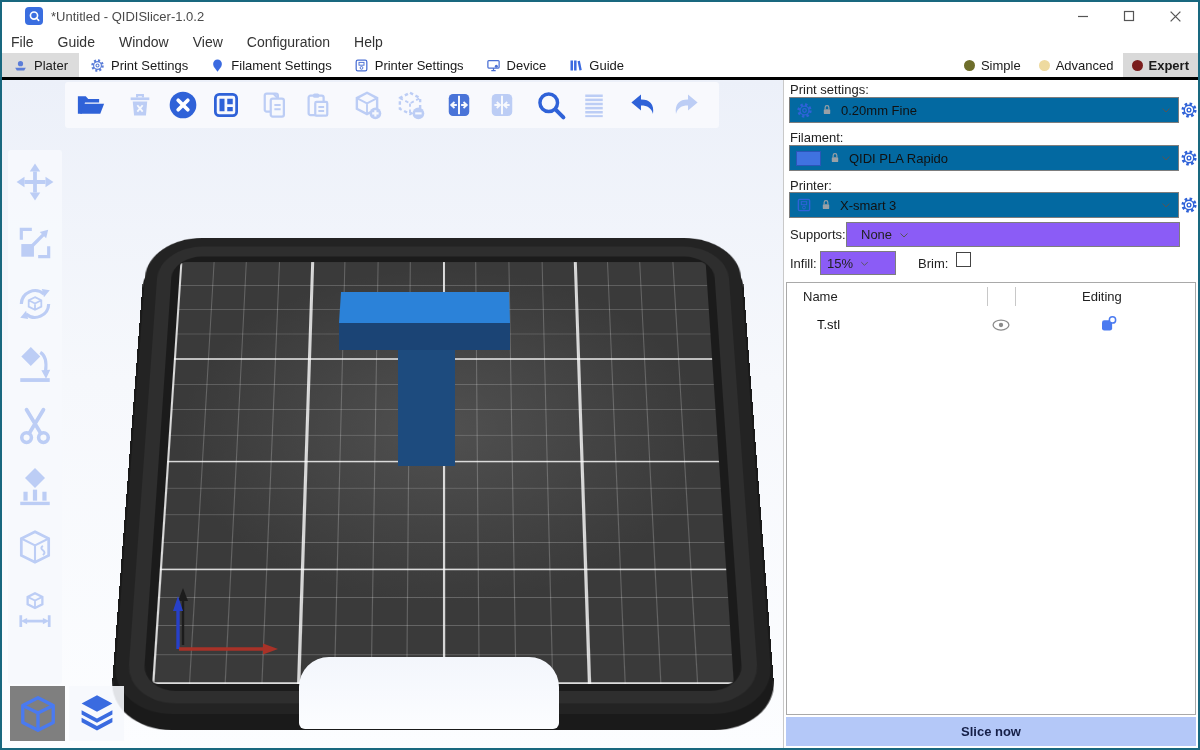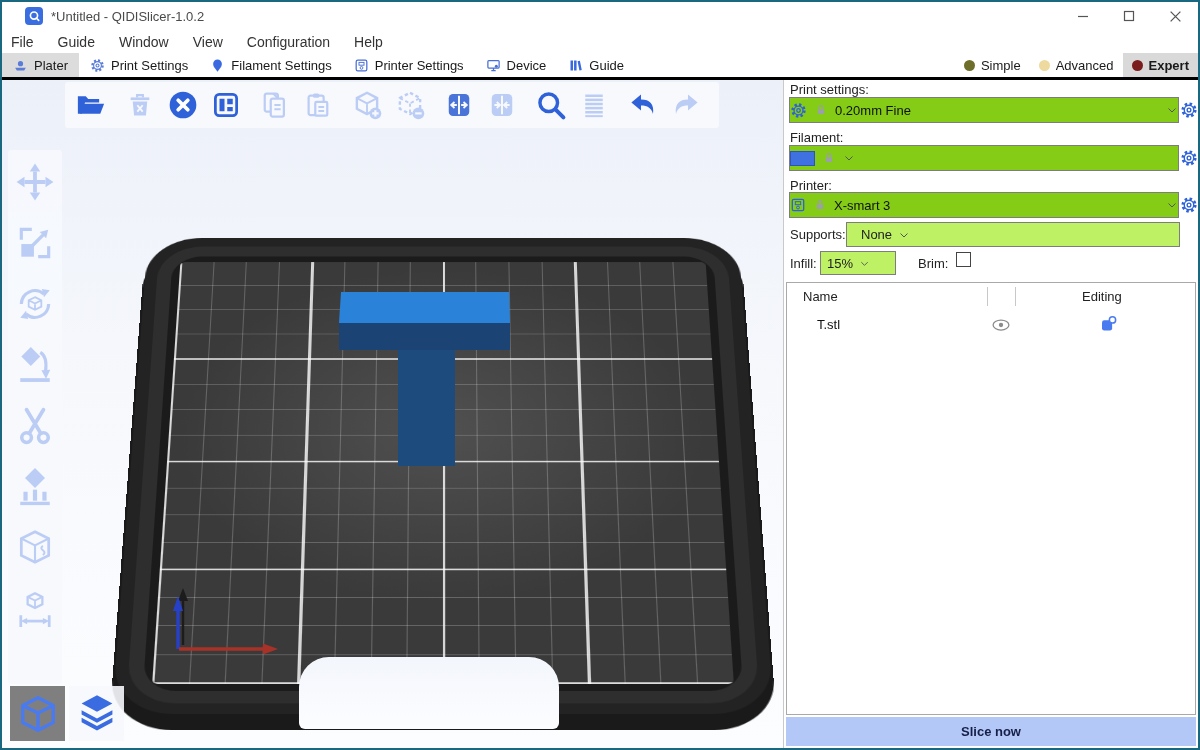--- a/index.html
+++ b/index.html
@@ -77,27 +77,27 @@
       radial-gradient(closest-side at 50% 42%, #505050, #3a3a3a 96%);
     background-color:#3a3a3a; }
   .bed-notch { position:absolute; left:297px; top:577px; width:260px; height:72px;
     background:linear-gradient(180deg,#f3f6fc,#fcfdff); border-radius:30px 30px 6px 6px; }
   .model-svg { position:absolute; left:328px; top:207px; }
   .axes-svg  { position:absolute; left:163px; top:505px; }
 
   
   .panel { position:absolute; left:782px; top:0; width:414px; height:474px; background:#fff; font-size:13px; }
   .plabel { position:absolute; left:6px; color:#222; }
-  .combo { position:absolute; height:26px; border:1px solid #7d7d7d; background:#84cc16;
-    display:flex; align-items:center; gap:7px; padding:0 0; }
+  .combo { position:absolute; height:26px; border:1px solid #7d7d7d; background:#0369a1;
+    display:flex; align-items:center; gap:7px; padding:0 6px; }
   .combo .val { flex:1; font-size:13px; color:#111; }
   .chev { flex:0 0 auto; }
   .gearbtn { position:absolute; width:18px; height:18px; color:#2f62d8; }
   .swatch { width:25px; height:15px; background:#3f72e0; border:1px solid #2b55b8; }
-  .sm-combo { border:1px solid #7d7d7d; background:#bef264; display:flex; align-items:center; gap:6px; padding:0 6px; position:absolute; }
+  .sm-combo { border:1px solid #7d7d7d; background:#8b5cf6; display:flex; align-items:center; gap:6px; padding:0 6px; position:absolute; }
   .checkbox { position:absolute; width:15px; height:15px; border:1px solid #444; background:#fff; }
 
   .obj-table { position:absolute; left:2px; top:202px; width:410px; height:433px; border:1px solid #a9a9a9; background:#fff; }
   .th { position:absolute; font-size:13px; color:#222; }
   .tsep { position:absolute; top:4px; width:1px; height:19px; background:#c8c8c8; }
   .trow-name { position:absolute; left:30px; top:34px; font-size:13px; color:#111; }
 
   .slice-btn { position:absolute; left:2px; top:637px; width:410px; height:29px; background:#b4c8f8;
     display:flex; align-items:center; justify-content:center; font-size:13px; font-weight:bold; color:#151f47; }
 </style>
@@ -446,20 +446,21 @@
         <circle cx="12" cy="12" r="2.5" fill="none" stroke="currentColor" stroke-width="1.8"></circle>
       </svg>
 
     <div class="plabel" style="top:50px">Filament:</div>
     <div class="combo" style="left:5px; top:65px; width:390px;">
       <span class="swatch"></span>
       <svg width="14" height="14" viewBox="0 0 24 24">
           <rect x="6.5" y="10.5" width="11" height="8.5" rx="1.5" fill="#9aa0a6"></rect>
           <path d="M8.8 10.5V7.8a3.2 3.2 0 0 1 6.4 0v2.7" fill="none" stroke="#9aa0a6" stroke-width="2"></path>
         </svg>
+      <span class="val">QIDI PLA Rapido</span>
       <svg class="chev" width="12" height="12" viewBox="0 0 24 24">
           <path d="M5 9l7 7 7-7" fill="none" stroke="#555" stroke-width="2"></path>
         </svg>
     </div>
     <svg class="gearbtn" style="left:396px; top:69px;" viewBox="0 0 24 24">
         <circle cx="12" cy="12" r="8.2" fill="none" stroke="currentColor" stroke-width="3.8" stroke-dasharray="3.3 3.1"></circle>
         <circle cx="12" cy="12" r="6.3" fill="none" stroke="currentColor" stroke-width="1.8"></circle>
         <circle cx="12" cy="12" r="2.5" fill="none" stroke="currentColor" stroke-width="1.8"></circle>
       </svg>
 

